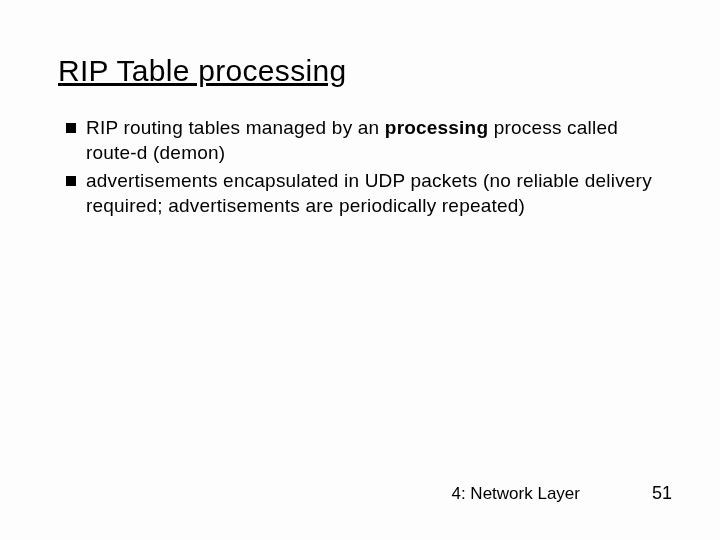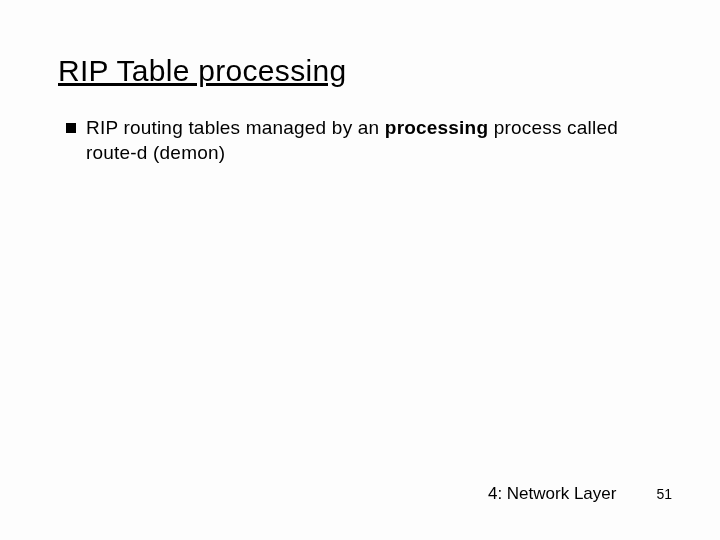--- a/index.html
+++ b/index.html
@@ -44,46 +44,53 @@
       color: #000;
       letter-spacing: 0.2px;
     }
     .bold { font-weight: bold; }
     .footer {
       position: absolute;
       bottom: 36px;
       right: 48px;
       display: flex;
       align-items: baseline;
-      gap: 40px;
+      gap: 24px;
     }
     .footer-label {
       font-size: 17px;
       color: #000;
     }
     .footer-num {
-      font-size: 14px;
+      font-size: 18px;
       color: #000;
+      margin-left: 48px;
     }
   </style>
 </head>
 <body>
 
 <div class="slide">
   <h1 class="title">RIP Table processing</h1>
 
   <div class="content">
 
     <div class="bullet-row">
       <div class="bullet-icon"></div>
       <div class="bullet-text">
         <span>RIP routing tables managed by an </span><span class="bold">processing</span><span> process called route-d (demon)</span>
       </div>
     </div>
 
+    <div class="bullet-row">
+      <div class="bullet-icon"></div>
+      <div class="bullet-text">
+        <span>advertisements encapsulated in UDP packets (no reliable delivery required; advertisements are periodically repeated)</span><span class="bold"></span><span></span>
+      </div>
+    </div>
 
   </div>
 </div>
 
 <div class="footer">
   <span class="footer-label">4: Network Layer</span>
   <span class="footer-num">51</span>
 </div>
 
 </body></html>

